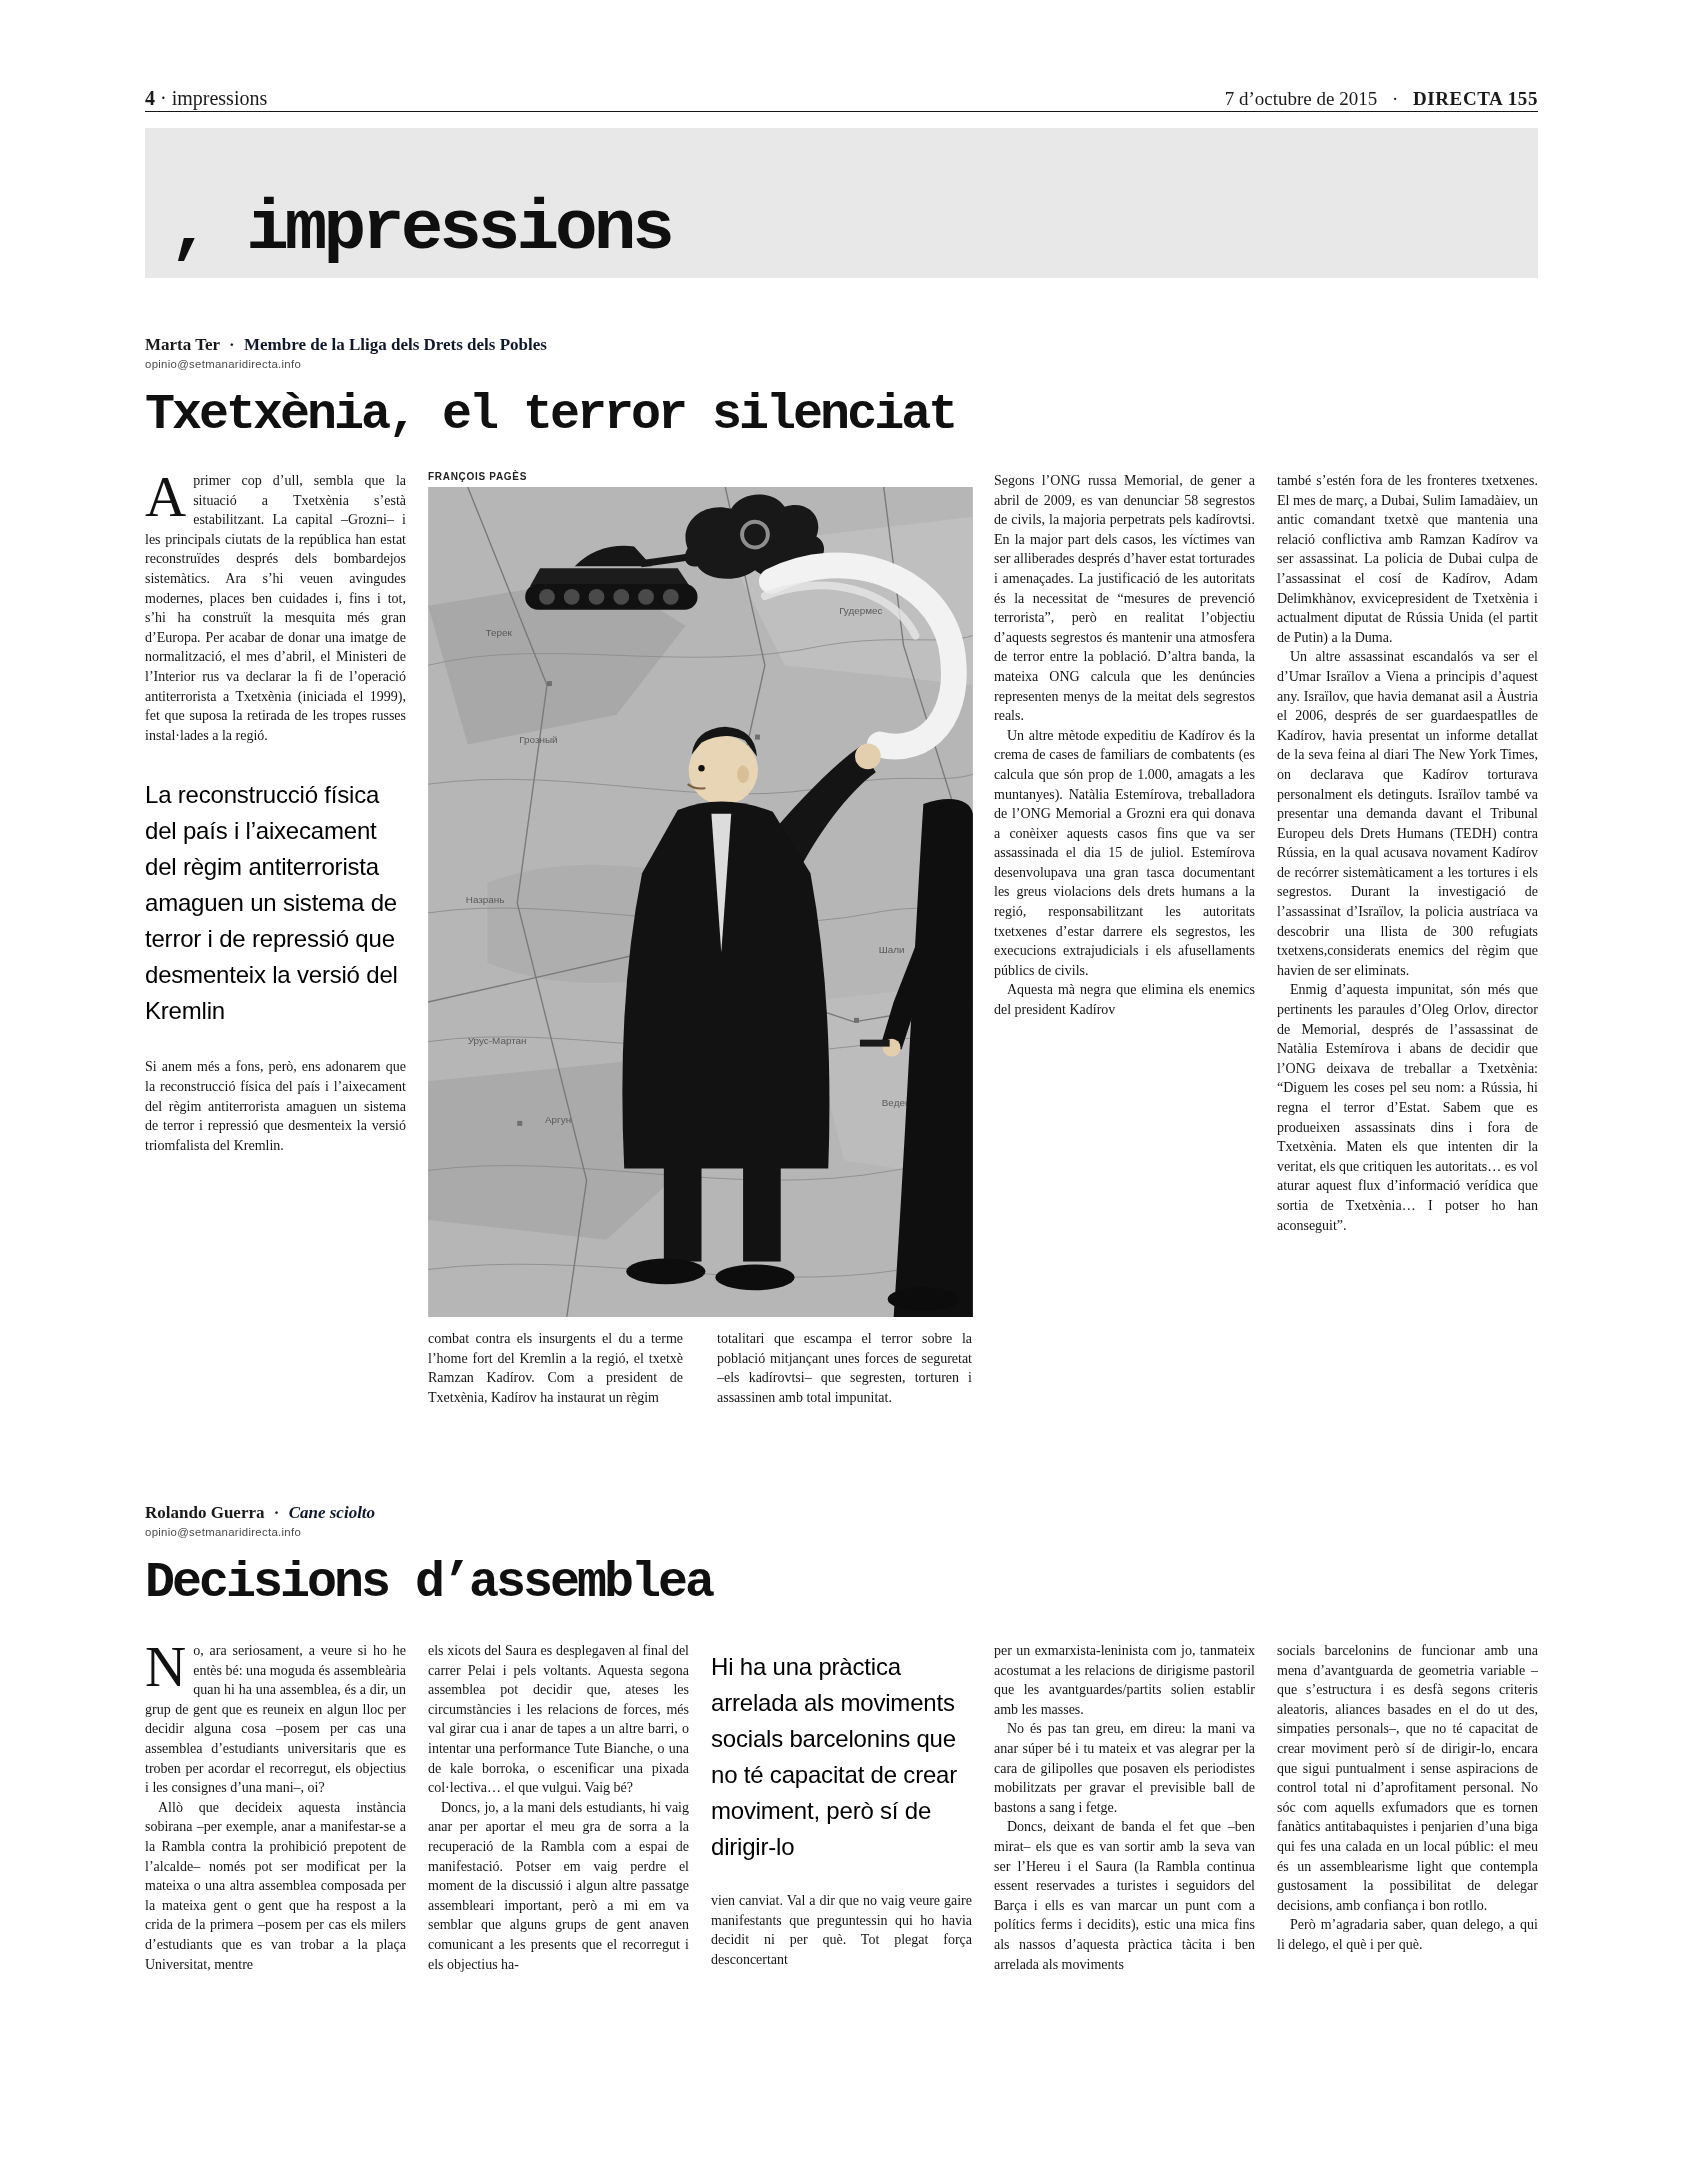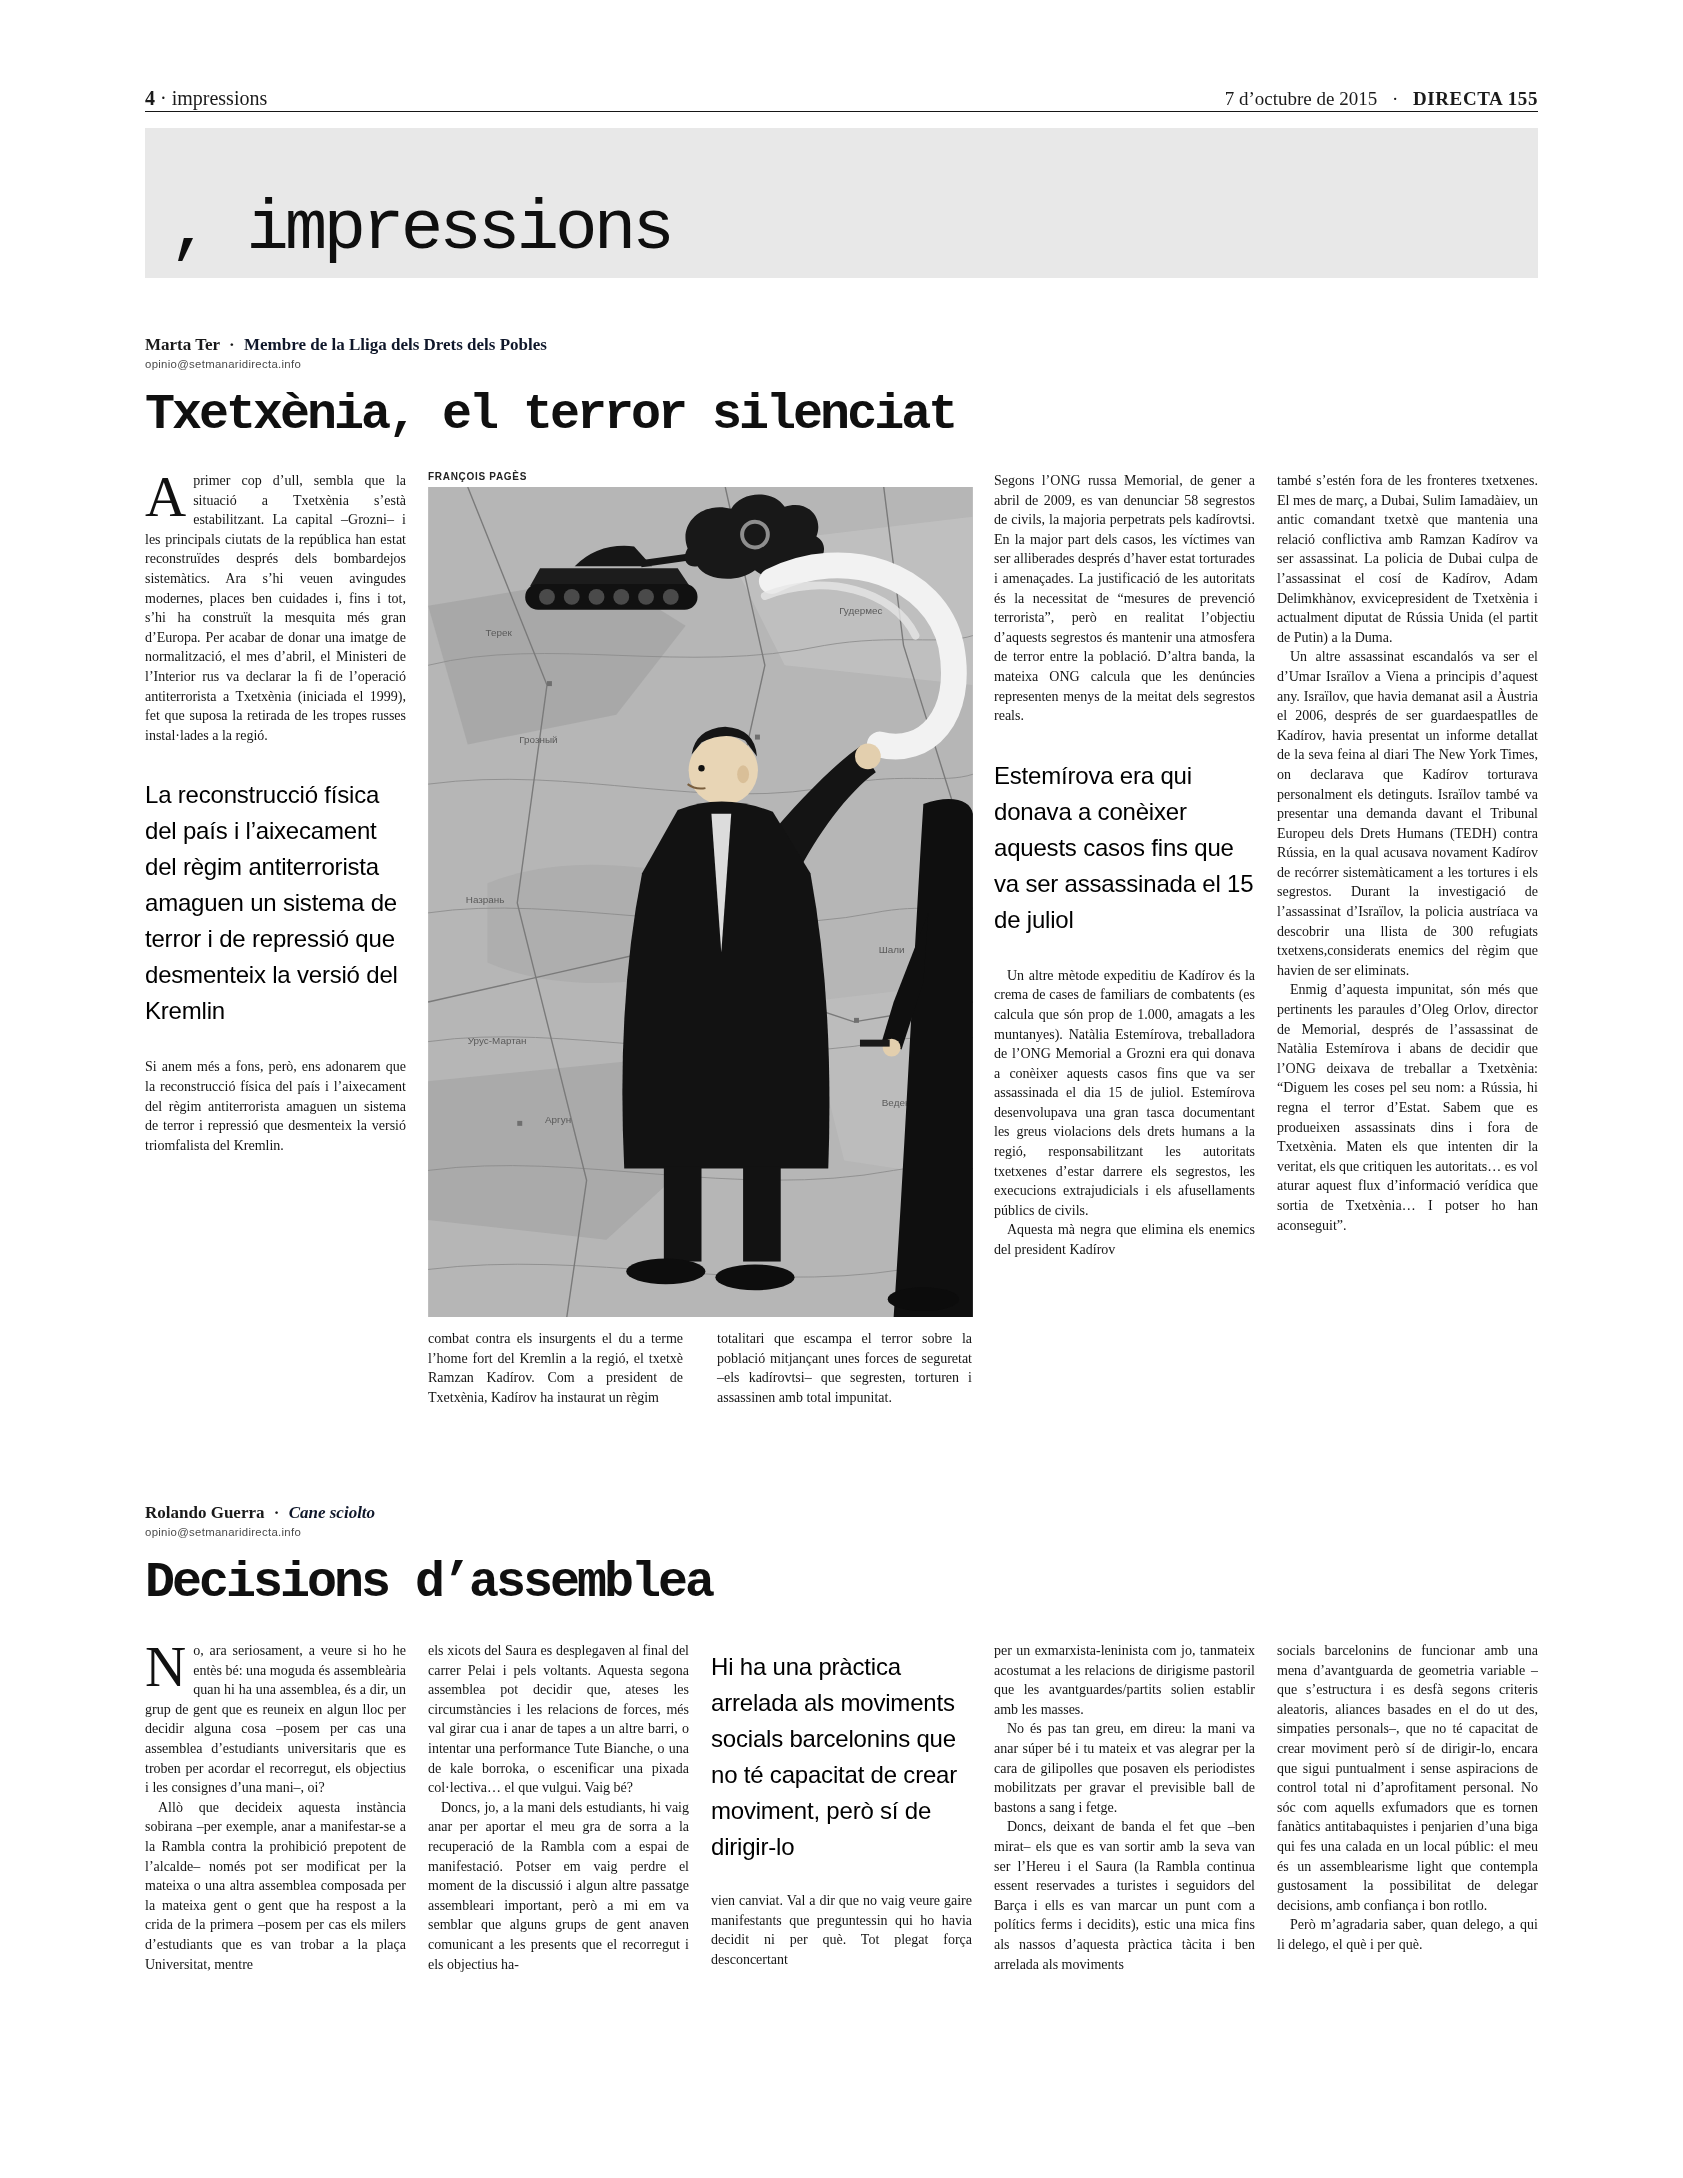--- a/index.html
+++ b/index.html
@@ -11,21 +11,21 @@
   .masthead { display: flex; justify-content: space-between; align-items: baseline;
               font-size: 20px; padding-bottom: 1px; border-bottom: 1.5px solid #161616; }
   .pnum { font-weight: bold; }
   .mast-right { font-size: 19px; }
   .mast-right .dot { margin: 0 10px; }
   .issue { font-weight: bold; letter-spacing: 0.6px; }
 
   
   .banner { margin-top: 16px; height: 150px; background: #e8e8e8;
             display: flex; align-items: flex-end; padding: 0 0 18px 24px; }
-  .banner-title { font-family: "Liberation Mono", monospace; font-weight: normal;
+  .banner-title { font-family: "Liberation Mono", monospace; font-weight: bold;
                   font-size: 71px; line-height: 61px; letter-spacing: -4px; color: #0f0f0f; }
 
   
   .byline { margin-top: 57px; font-size: 17px; font-weight: bold; color: #1a1a1a; }
   .byline .bsep { margin: 0 5px; }
   .role { color: #0f172a; }
   .role.italic { font-style: italic; }
   .email { margin-top: 3px; font-family: "Liberation Sans", sans-serif;
            font-size: 11.4px; color: #4a4a4a; letter-spacing: 0.3px; }
   .headline { margin-top: 18px; font-family: "Liberation Mono", monospace; font-weight: bold;
@@ -190,21 +190,20 @@
           </g>
         </svg>
         <div class="under">
           <p>combat contra els insurgents el du a terme l’home fort del Kremlin a la regió, el txetxè Ramzan Kadírov. Com a president de Txetxènia, Kadírov ha instaurat un règim</p>
           <p>totalitari que escampa el terror sobre la població mitjançant unes forces de seguretat –els kadírovtsi– que segresten, torturen i assassinen amb total impunitat.</p>
         </div>
       </figure>
 
       <div class="col">
         <p>Segons l’ONG russa Memorial, de gener a abril de 2009, es van denunciar 58 segrestos de civils, la majoria perpetrats pels kadírovtsi. En la major part dels casos, les víctimes van ser alliberades després d’haver estat torturades i amenaçades. La justificació de les autoritats és la necessitat de “mesures de prevenció terrorista”, però en realitat l’objectiu d’aquests segrestos és mantenir una atmosfera de terror entre la població. D’altra banda, la mateixa ONG calcula que les denúncies representen menys de la meitat dels segrestos reals.</p>
-        <div class="pullquote">Estemírova era qui donava a conèixer aquests casos fins que va ser assassinada el 15 de juliol</div>
         <p class="ind">Un altre mètode expeditiu de Kadírov és la crema de cases de familiars de combatents (es calcula que són prop de 1.000, amagats a les muntanyes). Natàlia Estemírova, treballadora de l’ONG Memorial a Grozni era qui donava a conèixer aquests casos fins que va ser assassinada el dia 15 de juliol. Estemírova desenvolupava una gran tasca documentant les greus violacions dels drets humans a la regió, responsabilitzant les autoritats txetxenes d’estar darrere els segrestos, les execucions extrajudicials i els afusellaments públics de civils.</p>
         <p class="ind">Aquesta mà negra que elimina els enemics del president Kadírov</p>
       </div>
 
       <div class="col">
         <p>també s’estén fora de les fronteres txetxenes. El mes de març, a Dubai, Sulim Iamadàiev, un antic comandant txetxè que mantenia una relació conflictiva amb Ramzan Kadírov va ser assassinat. La policia de Dubai culpa de l’assassinat el cosí de Kadírov, Adam Delimkhànov, exvicepresident de Txetxènia i actualment diputat de Rússia Unida (el partit de Putin) a la Duma.</p>
         <p class="ind">Un altre assassinat escandalós va ser el d’Umar Israïlov a Viena a principis d’aquest any. Israïlov, que havia demanat asil a Àustria el 2006, després de ser guardaespatlles de Kadírov, havia presentat un informe detallat de la seva feina al diari The New York Times, on declarava que Kadírov torturava personalment els detinguts. Israïlov també va presentar una demanda davant el Tribunal Europeu dels Drets Humans (TEDH) contra Rússia, en la qual acusava novament Kadírov de recórrer sistemàticament a les tortures i els segrestos. Durant la investigació de l’assassinat d’Israïlov, la policia austríaca va descobrir una llista de 300 refugiats txetxens,considerats enemics del règim que havien de ser eliminats.</p>
         <p class="ind">Enmig d’aquesta impunitat, són més que pertinents les paraules d’Oleg Orlov, director de Memorial, després de l’assassinat de Natàlia Estemírova i abans de decidir que l’ONG deixava de treballar a Txetxènia: “Diguem les coses pel seu nom: a Rússia, hi regna el terror d’Estat. Sabem que es produeixen assassinats dins i fora de Txetxènia. Maten els que intenten dir la veritat, els que critiquen les autoritats… es vol aturar aquest flux d’informació verídica que sortia de Txetxènia… I potser ho han aconseguit”.</p>
       </div>
     </div>

